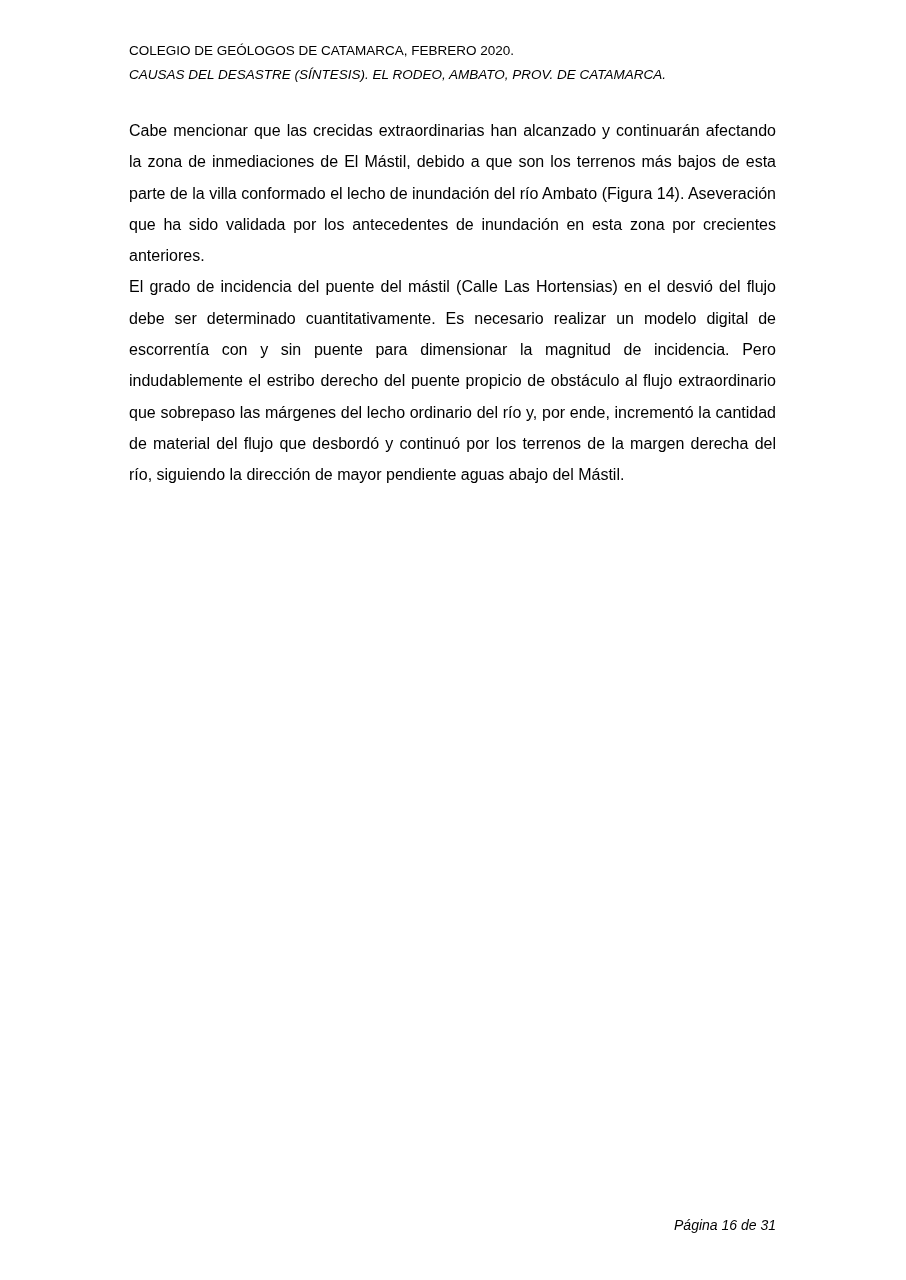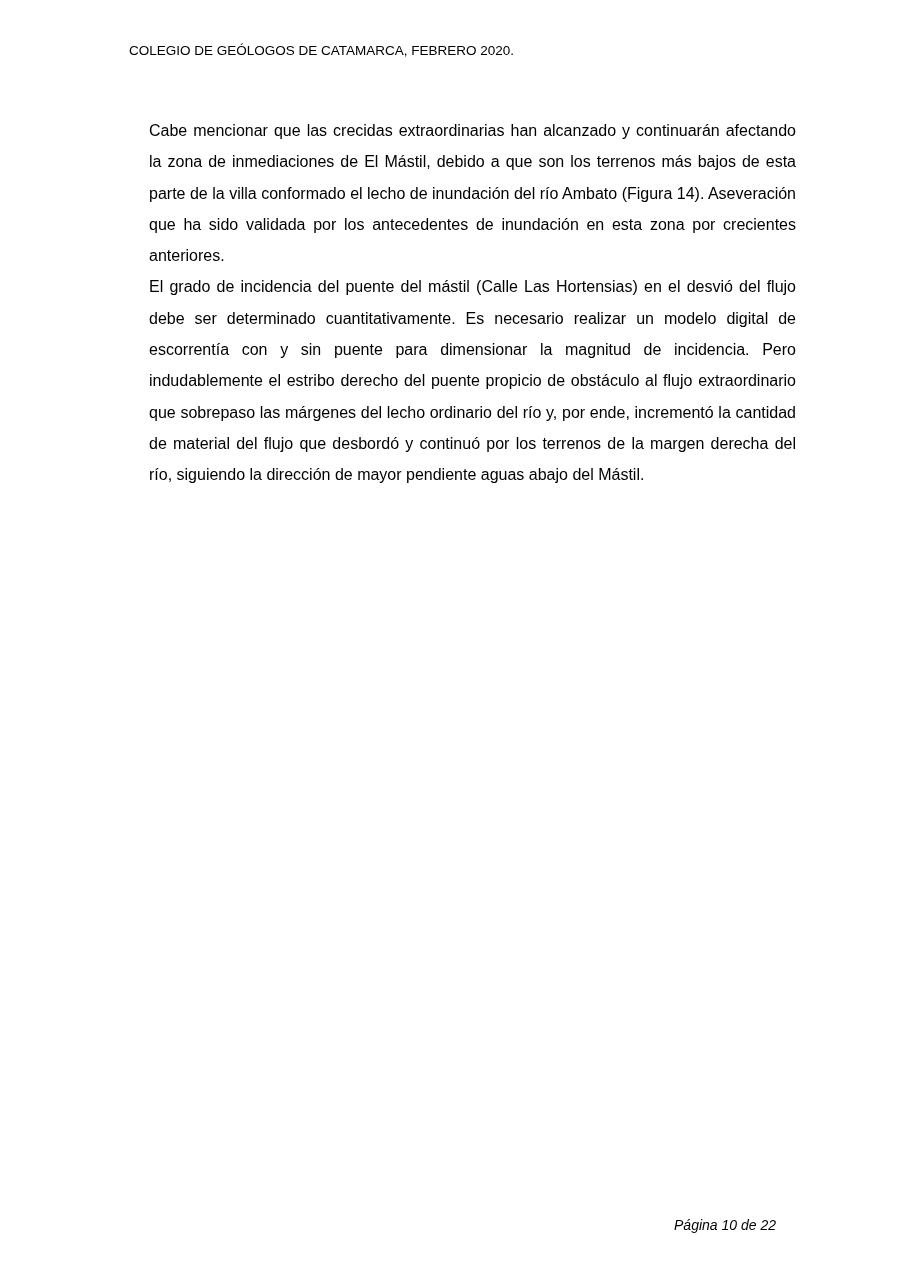--- a/index.html
+++ b/index.html
@@ -1,28 +1,29 @@
 <!DOCTYPE html>
 <html><head>
   <meta charset="utf-8">
   <style>
     html, body { margin: 0; padding: 0; background: #ffffff; }
     body { width: 906px; height: 1280px; position: relative; overflow: hidden; font-family: "Liberation Sans", sans-serif; color: #000; }
     .page-header { position: absolute; left: 129px; top: 42px; width: 647px; }
     .hdr-line1 { font-size: 13.5px; line-height: 18px; height: 24px; }
     .hdr-line2 { font-size: 13.5px; line-height: 18px; font-style: italic; }
-    .body-text { position: absolute; left: 129px; top: 115px; width: 647px; margin-left: 20px; }
+    .body-text { position: absolute; left: 129px; top: 115px; width: 647px; }
     .para { font-size: 16px; line-height: 31.3px; text-align: justify; margin: 0; }
     .page-footer { position: absolute; right: 130px; top: 1217px; font-size: 14px; font-style: italic; }
   </style>
 </head>
 <body>
 
 <div class="page-header">
   <div class="hdr-line1">COLEGIO DE GEÓLOGOS DE CATAMARCA, FEBRERO 2020.</div>
+  <div class="hdr-line2">CAUSAS DEL DESASTRE (SÍNTESIS). EL RODEO, AMBATO, PROV. DE CATAMARCA.</div>
 </div>
 
 <div class="body-text">
   <p class="para">Cabe mencionar que las crecidas extraordinarias han alcanzado y continuarán afectando la zona de inmediaciones de El Mástil, debido a que son los terrenos más bajos de esta parte de la villa conformado el lecho de inundación del río Ambato (Figura 14). Aseveración que ha sido validada por los antecedentes de inundación en esta zona por crecientes anteriores.</p>
   <p class="para">El grado de incidencia del puente del mástil (Calle Las Hortensias) en el desvió del flujo debe ser determinado cuantitativamente. Es necesario realizar un modelo digital de escorrentía con y sin puente para dimensionar la magnitud de incidencia. Pero indudablemente el estribo derecho del puente propicio de obstáculo al flujo extraordinario que sobrepaso las márgenes del lecho ordinario del río y, por ende, incrementó la cantidad de material del flujo que desbordó y continuó por los terrenos de la margen derecha del río, siguiendo la dirección de mayor pendiente aguas abajo del Mástil.</p>
 </div>
 
-<div class="page-footer">Página 10 de 22</div>
+<div class="page-footer">Página 16 de 31</div>
 
 </body></html>

